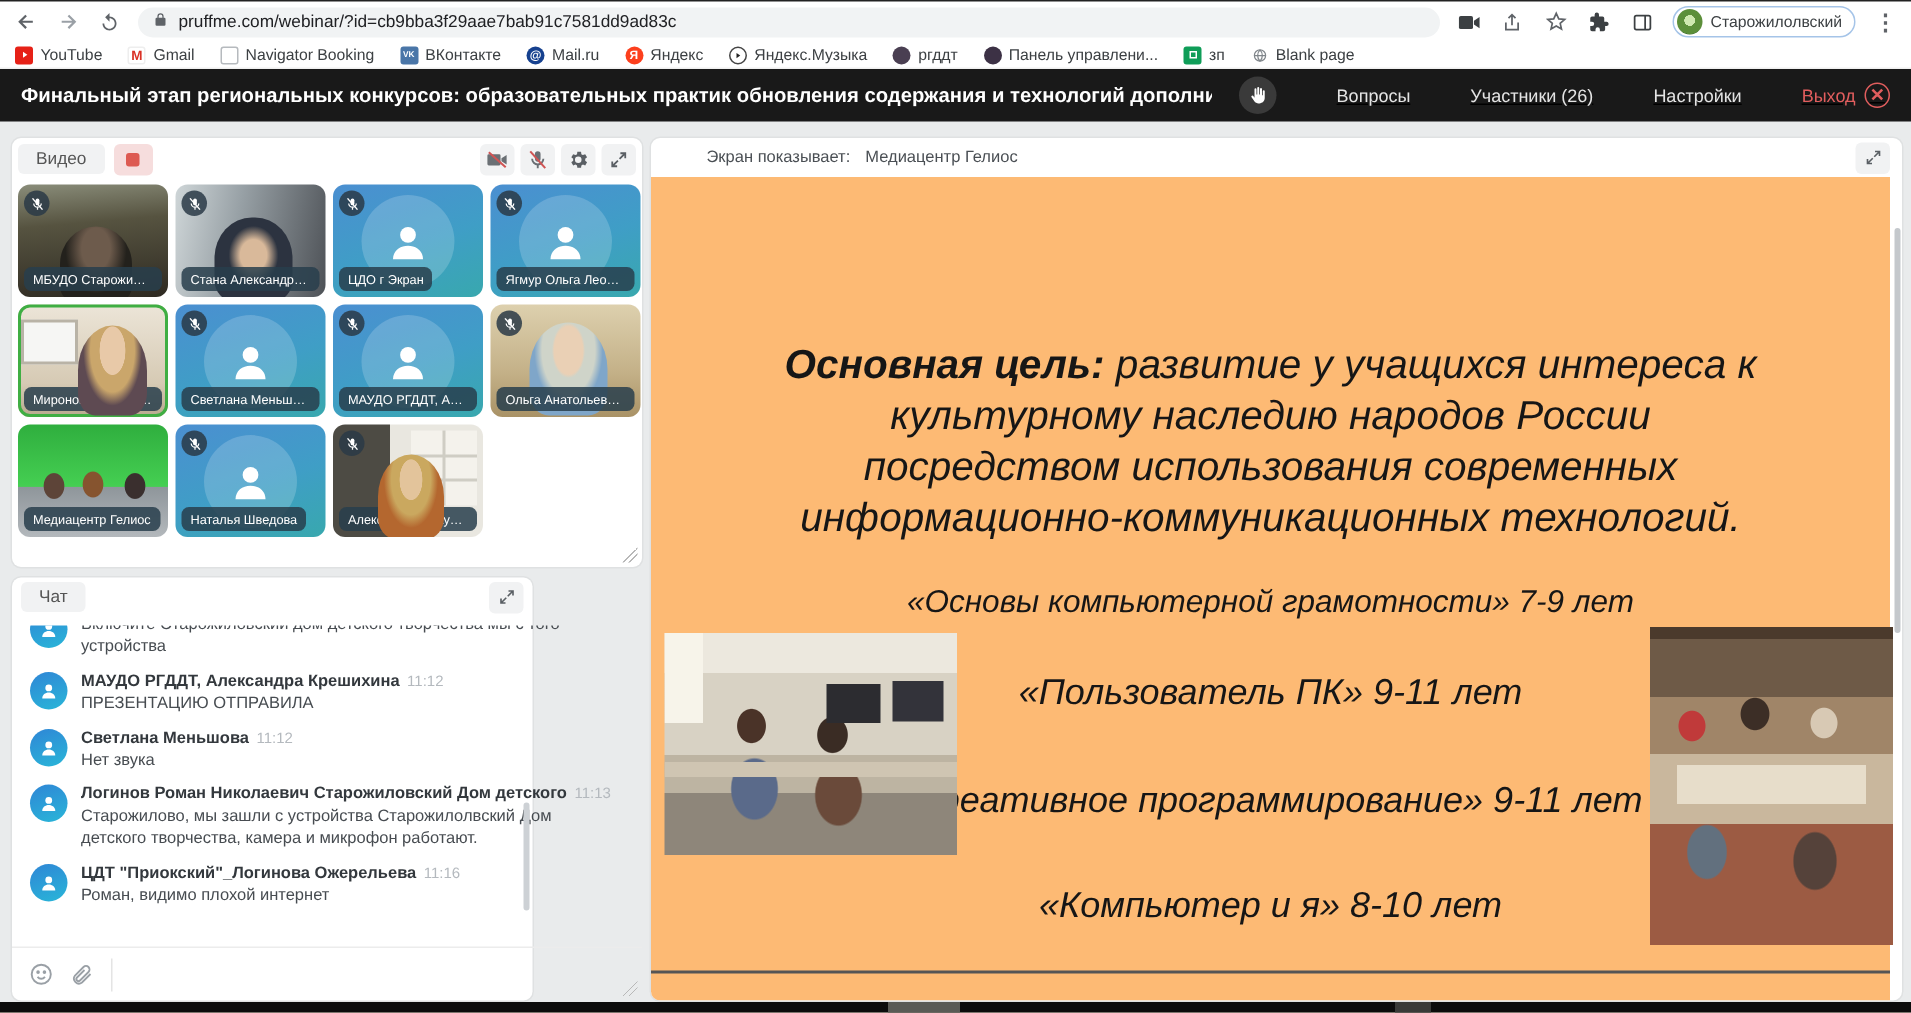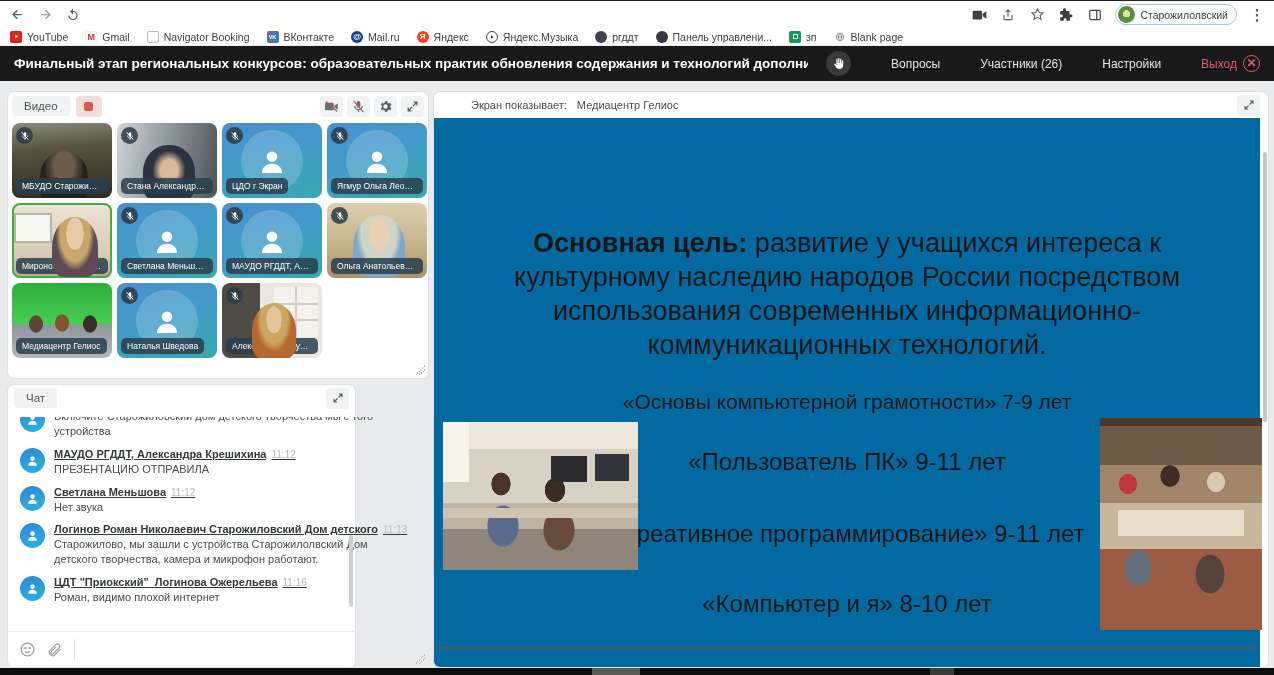--- a/index.html
+++ b/index.html
@@ -74,36 +74,36 @@
   .v-room-window::after { content:""; position:absolute; left:30px; top:20px; width:44px; height:56px; border-radius:50% 50% 25% 25%; background:radial-gradient(ellipse at 50% 30%,#e3c49b 0 24%,#caa85f 25% 42%,#b4672f 58%); }
   .resize-corner { position:absolute; right:3px; bottom:3px; width:10px; height:10px; cursor:nwse-resize;
       background:linear-gradient(135deg, transparent 0 50%, #b8b8b8 50% 55%, transparent 55% 70%, #b8b8b8 70% 75%, transparent 75%); }
 
   
   .chat-head { height:26px; display:flex; align-items:center; padding:4px 6px; }
   .chat-msgs { position:absolute; left:0; top:32px; width:414px; height:195px; overflow:hidden; padding:0 10px 0 12px; }
   .msg { display:flex; gap:9px; margin-bottom:9px; }
   .msg .av { width:25px; height:25px; border-radius:50%; background:linear-gradient(160deg,#2f86d6,#29b6d8); flex:0 0 auto; display:flex; align-items:center; justify-content:center; }
   .msg .body { flex:1; min-width:0; }
-  .msg .mh { font-size:11px; color:#33383d; font-weight:bold;text-decoration:underline; }
+  .msg .mh { font-size:11px; color:#33383d; font-weight:bold; }
   .msg .mh .tm { color:#b4b9be; font-weight:normal; font-size:10px; margin-left:5px; }
   .msg .mt { font-size:11px; color:#474c51; line-height:1.35; margin-top:2px; }
   .msg.partial { margin-top:-10px; }
   .chat-scroll { position:absolute; right:2px; top:150px; width:4px; height:72px; background:#cdd1d5; border-radius:2px; cursor:pointer; }
   .chat-input { position:absolute; left:0; bottom:0; width:420px; height:36px; border-top:1px solid #ececec; display:flex; align-items:center; padding:0 10px; gap:10px; }
   .ci-ico { width:18px; height:18px; display:flex; align-items:center; justify-content:center; cursor:pointer; }
   .ci-div { width:1px; height:22px; background:#e4e4e4; }
   .ci-field { flex:1; height:100%; border:none; outline:none; font-size:12px; color:#444; background:transparent; }
 
   
   .main-head { height:26px; display:flex; align-items:center; padding:4px 8px; gap:6px; }
   .main-head .lab { font-size:11px; color:#4a4f54; }
   .main-head .who { font-size:11px; color:#4a4f54; margin-left:4px; }
   .main-expand { margin-left:auto; }
-  .slide { position:absolute; left:0; top:26px; width:826px; height:549px; background:#0369a1; }
+  .slide { position:absolute; left:0; top:26px; width:826px; height:549px; background:#fdba74;font-style:italic; }
   .slide-title { position:absolute; left:50%; top:108px; transform:translateX(-50%); width:680px; text-align:center; font-size:27px; line-height:34px; color:#161616; }
   .slide-title b { font-weight:bold; }
   .sl-line { position:absolute; left:50%; transform:translateX(-50%); white-space:nowrap; color:#161616; text-align:center; }
   .sl-0 { top:272px; font-size:21px; }
   .sl-1 { top:330px; font-size:24px; }
   .sl-2 { top:402px; font-size:24px; }
   .sl-3 { top:472px; font-size:24px; }
   .photo { position:absolute; overflow:hidden; }
   .photo-left { left:9px; top:304px; width:195px; height:148px;
       background:linear-gradient(180deg,#ece8de 0 18%,#d8d2c4 18% 55%,#bdb4a2 55% 72%,#8e867a 72% 100%); }
@@ -145,20 +145,26 @@
   <span class="nav-ico">
       <svg width="15" height="15" viewBox="0 0 24 24">
         <path d="M5 11h11.2l-4.9-4.9L13 4.4 20.6 12 13 19.6l-1.7-1.7 4.9-4.9H5z" fill="#9aa0a6"></path>
       </svg>
     </span>
   <span class="nav-ico">
       <svg width="14" height="14" viewBox="0 0 24 24">
         <path d="M12 4V1L7 6l5 5V7c3.3 0 6 2.7 6 6s-2.7 6-6 6-6-2.7-6-6H4c0 4.4 3.6 8 8 8s8-3.6 8-8-3.6-8-8-8z" fill="#5f6368"></path>
       </svg>
     </span>
+  <div class="omnibox">
+    <span><svg width="10" height="12" viewBox="0 0 24 24">
+          <path d="M18 9h-1V7a5 5 0 0 0-10 0v2H6a2 2 0 0 0-2 2v9a2 2 0 0 0 2 2h12a2 2 0 0 0 2-2v-9a2 2 0 0 0-2-2zM9 7a3 3 0 0 1 6 0v2H9z" fill="#5f6368"></path>
+        </svg></span>
+    <span class="url">pruffme.com/webinar/?id=cb9bba3f29aae7bab91c7581dd9ad83c</span>
+  </div>
   <div class="chrome-right">
     <span class="nav-ico">
         <svg width="15" height="12" viewBox="0 0 24 18">
           <rect x="1" y="2" width="15" height="14" rx="2" fill="#3c4043"></rect>
           <path d="M17 7l6-4v12l-6-4z" fill="#3c4043"></path>
         </svg>
       </span>
     <span class="nav-ico">
         <svg width="14" height="14" viewBox="0 0 24 24" fill="none" stroke="#5f6368" stroke-width="2">
           <path d="M12 15V3M8 7l4-4 4 4"></path>

